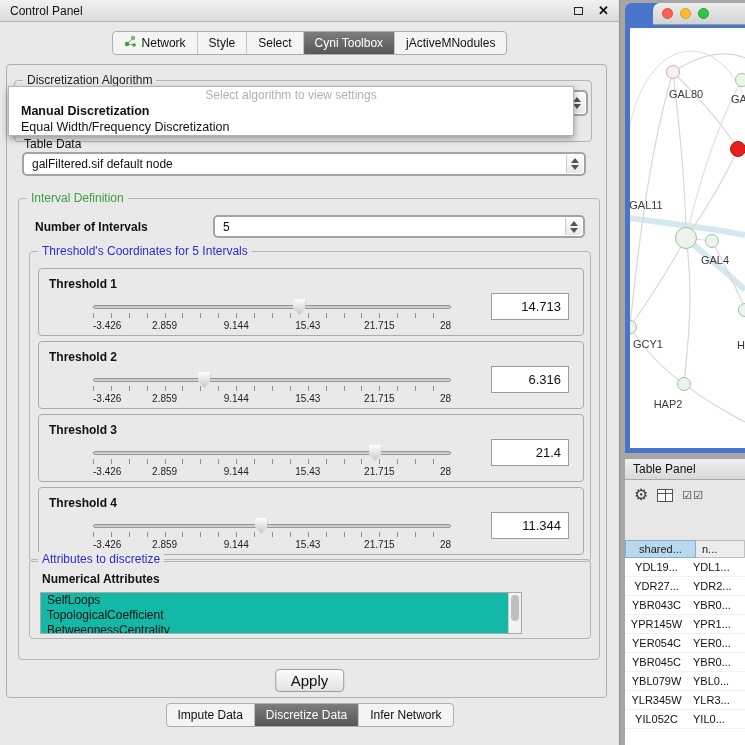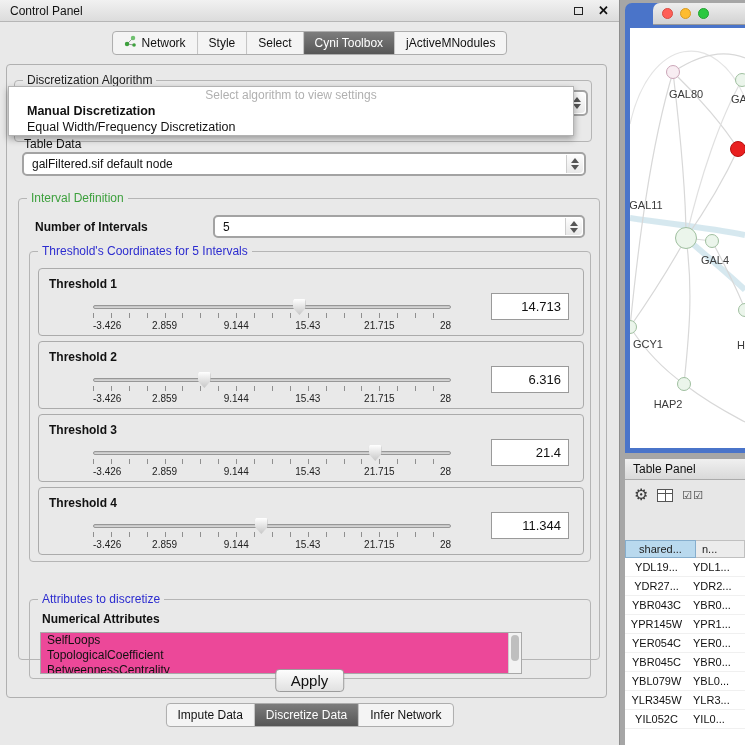--- a/index.html
+++ b/index.html
@@ -31,41 +31,41 @@
 
   
   .combo { position:absolute; background:#fff; border:2px solid #a3a3a3; border-radius:5px; display:flex; align-items:center; padding-left:8px; font-size:12px; color:#111; }
   .stepper { position:absolute; right:1px; top:1px; bottom:1px; width:17px; border-left:1px solid #cecece; background:linear-gradient(#fdfdfd,#e8e8e8); border-radius:0 4px 4px 0; display:flex; flex-direction:column; align-items:center; justify-content:center; gap:2px; }
   .arr-up { width:0; height:0; border-left:4px solid transparent; border-right:4px solid transparent; border-bottom:5px solid #555; }
   .arr-dn { width:0; height:0; border-left:4px solid transparent; border-right:4px solid transparent; border-top:5px solid #555; }
 
   
   .popup { position:absolute; left:8px; top:86px; width:566px; height:50px; background:#fff; border:1px solid #b3b3b3; box-shadow:0 3px 7px rgba(0,0,0,.35); z-index:20; padding-top:1px; }
   .pop-placeholder { text-align:center; font-size:12px; color:#b0b0b0; height:16px; }
-  .pop-opt { font-size:12.5px; color:#111; padding-left:18px; height:16px; }
+  .pop-opt { font-size:12.5px; color:#111; padding-left:12px; height:16px; }
   .pop-opt.bold { font-weight:bold; }
 
   .plain-label { position:absolute; font-size:12px; color:#111; }
   .bold-label { position:absolute; font-size:12px; font-weight:bold; color:#111; }
 
   
   .thr { position:absolute; left:8px; width:546px; height:68px; border:1px solid #ababab; border-radius:4px; }
   .thr-label { position:absolute; left:10px; top:8px; font-size:12px; font-weight:bold; color:#111; }
   .slider { position:absolute; left:54px; top:36px; width:358px; }
   .track { position:relative; height:4px; background:linear-gradient(#c2c2c2,#dadada); border:1px solid #979797; border-radius:2px; }
   .thumb { position:absolute; top:-7px; width:13px; height:16px; transform:translateX(-50%); background:linear-gradient(#ffffff,#c7c7c7); clip-path:polygon(10% 0,90% 0,100% 12%,100% 55%,50% 100%,0 55%,0 12%); filter:drop-shadow(0 0 1px #777); }
   .ticks { height:5px; margin-top:4px; background:repeating-linear-gradient(90deg,#8f8f8f 0,#8f8f8f 1px,transparent 1px,transparent 5%); }
   .scale { position:relative; height:12px; margin-top:2px; font-size:10px; color:#222; }
   .scale span { position:absolute; top:0; white-space:nowrap; }
   .scale span.mid { transform:translateX(-50%); }
   .scale span.end { transform:translateX(-100%); }
   .value-box { position:absolute; right:14px; top:24px; width:78px; height:27px; background:#fff; border:1px solid #9a9a9a; font-size:13px; color:#111; display:flex; align-items:center; justify-content:flex-end; padding-right:7px; }
 
   
-  .attr-list { position:absolute; left:10px; top:32px; width:482px; height:42px; background:#ec4899; border:1px solid #a8a8a8; overflow:hidden; }
+  .attr-list { position:absolute; left:10px; top:32px; width:482px; height:42px; background:#14b8a6; border:1px solid #a8a8a8; overflow:hidden; }
   .attr-item { font-size:12px; color:#111; line-height:15px; padding-left:6px; white-space:nowrap; }
   .vscroll { position:absolute; right:0; top:0; bottom:0; width:13px; background:#f2f2f2; border-left:1px solid #cfcfcf; }
   .vthumb { position:absolute; left:2px; top:2px; width:8px; height:26px; background:#bfbfbf; border-radius:5px; }
 
   .apply-btn { position:absolute; left:50%; transform:translateX(-50%); top:669px; padding:2px 15px; font-size:15px; color:#111; background:linear-gradient(#fdfdfd,#e1e1e1); border:1px solid #9c9c9c; border-radius:4px; }
 
   
   .net-window { position:absolute; left:625px; top:3px; width:120px; height:450px; background:#4a74c9; border-radius:7px 0 0 0;padding-left:28px; }
   .net-titlebar { height:22px; background:linear-gradient(#eeeeee,#d2d2d2); border-radius:7px 0 0 0; border-bottom:1px solid #9a9a9a; display:flex; align-items:center; gap:7px; padding-left:9px; }
   .light { width:11px; height:11px; border-radius:50%; }
@@ -249,21 +249,21 @@
               <span style="left:40%" class="mid">9.144</span>
               <span style="left:60%" class="mid">15.43</span>
               <span style="left:80%" class="mid">21.715</span>
               <span style="left:100%" class="end">28</span>
             </div>
           </div>
           <div class="value-box">11.344</div>
         </div>
       </div>
 
-      <div class="group" style="left:10px; top:400px; width:562px; height:80px;">
+      <div class="group" style="left:10px; top:360px; width:562px; height:80px;">
         <span class="gtitle blue">Attributes to discretize</span>
         <div class="bold-label" style="left:12px; top:12px;">Numerical Attributes</div>
         <div class="attr-list">
           <div class="attr-item">SelfLoops</div>
           <div class="attr-item">TopologicalCoefficient</div>
           <div class="attr-item">BetweennessCentrality</div>
           <div class="vscroll">
               <div class="vthumb"></div>
             </div>
         </div>

